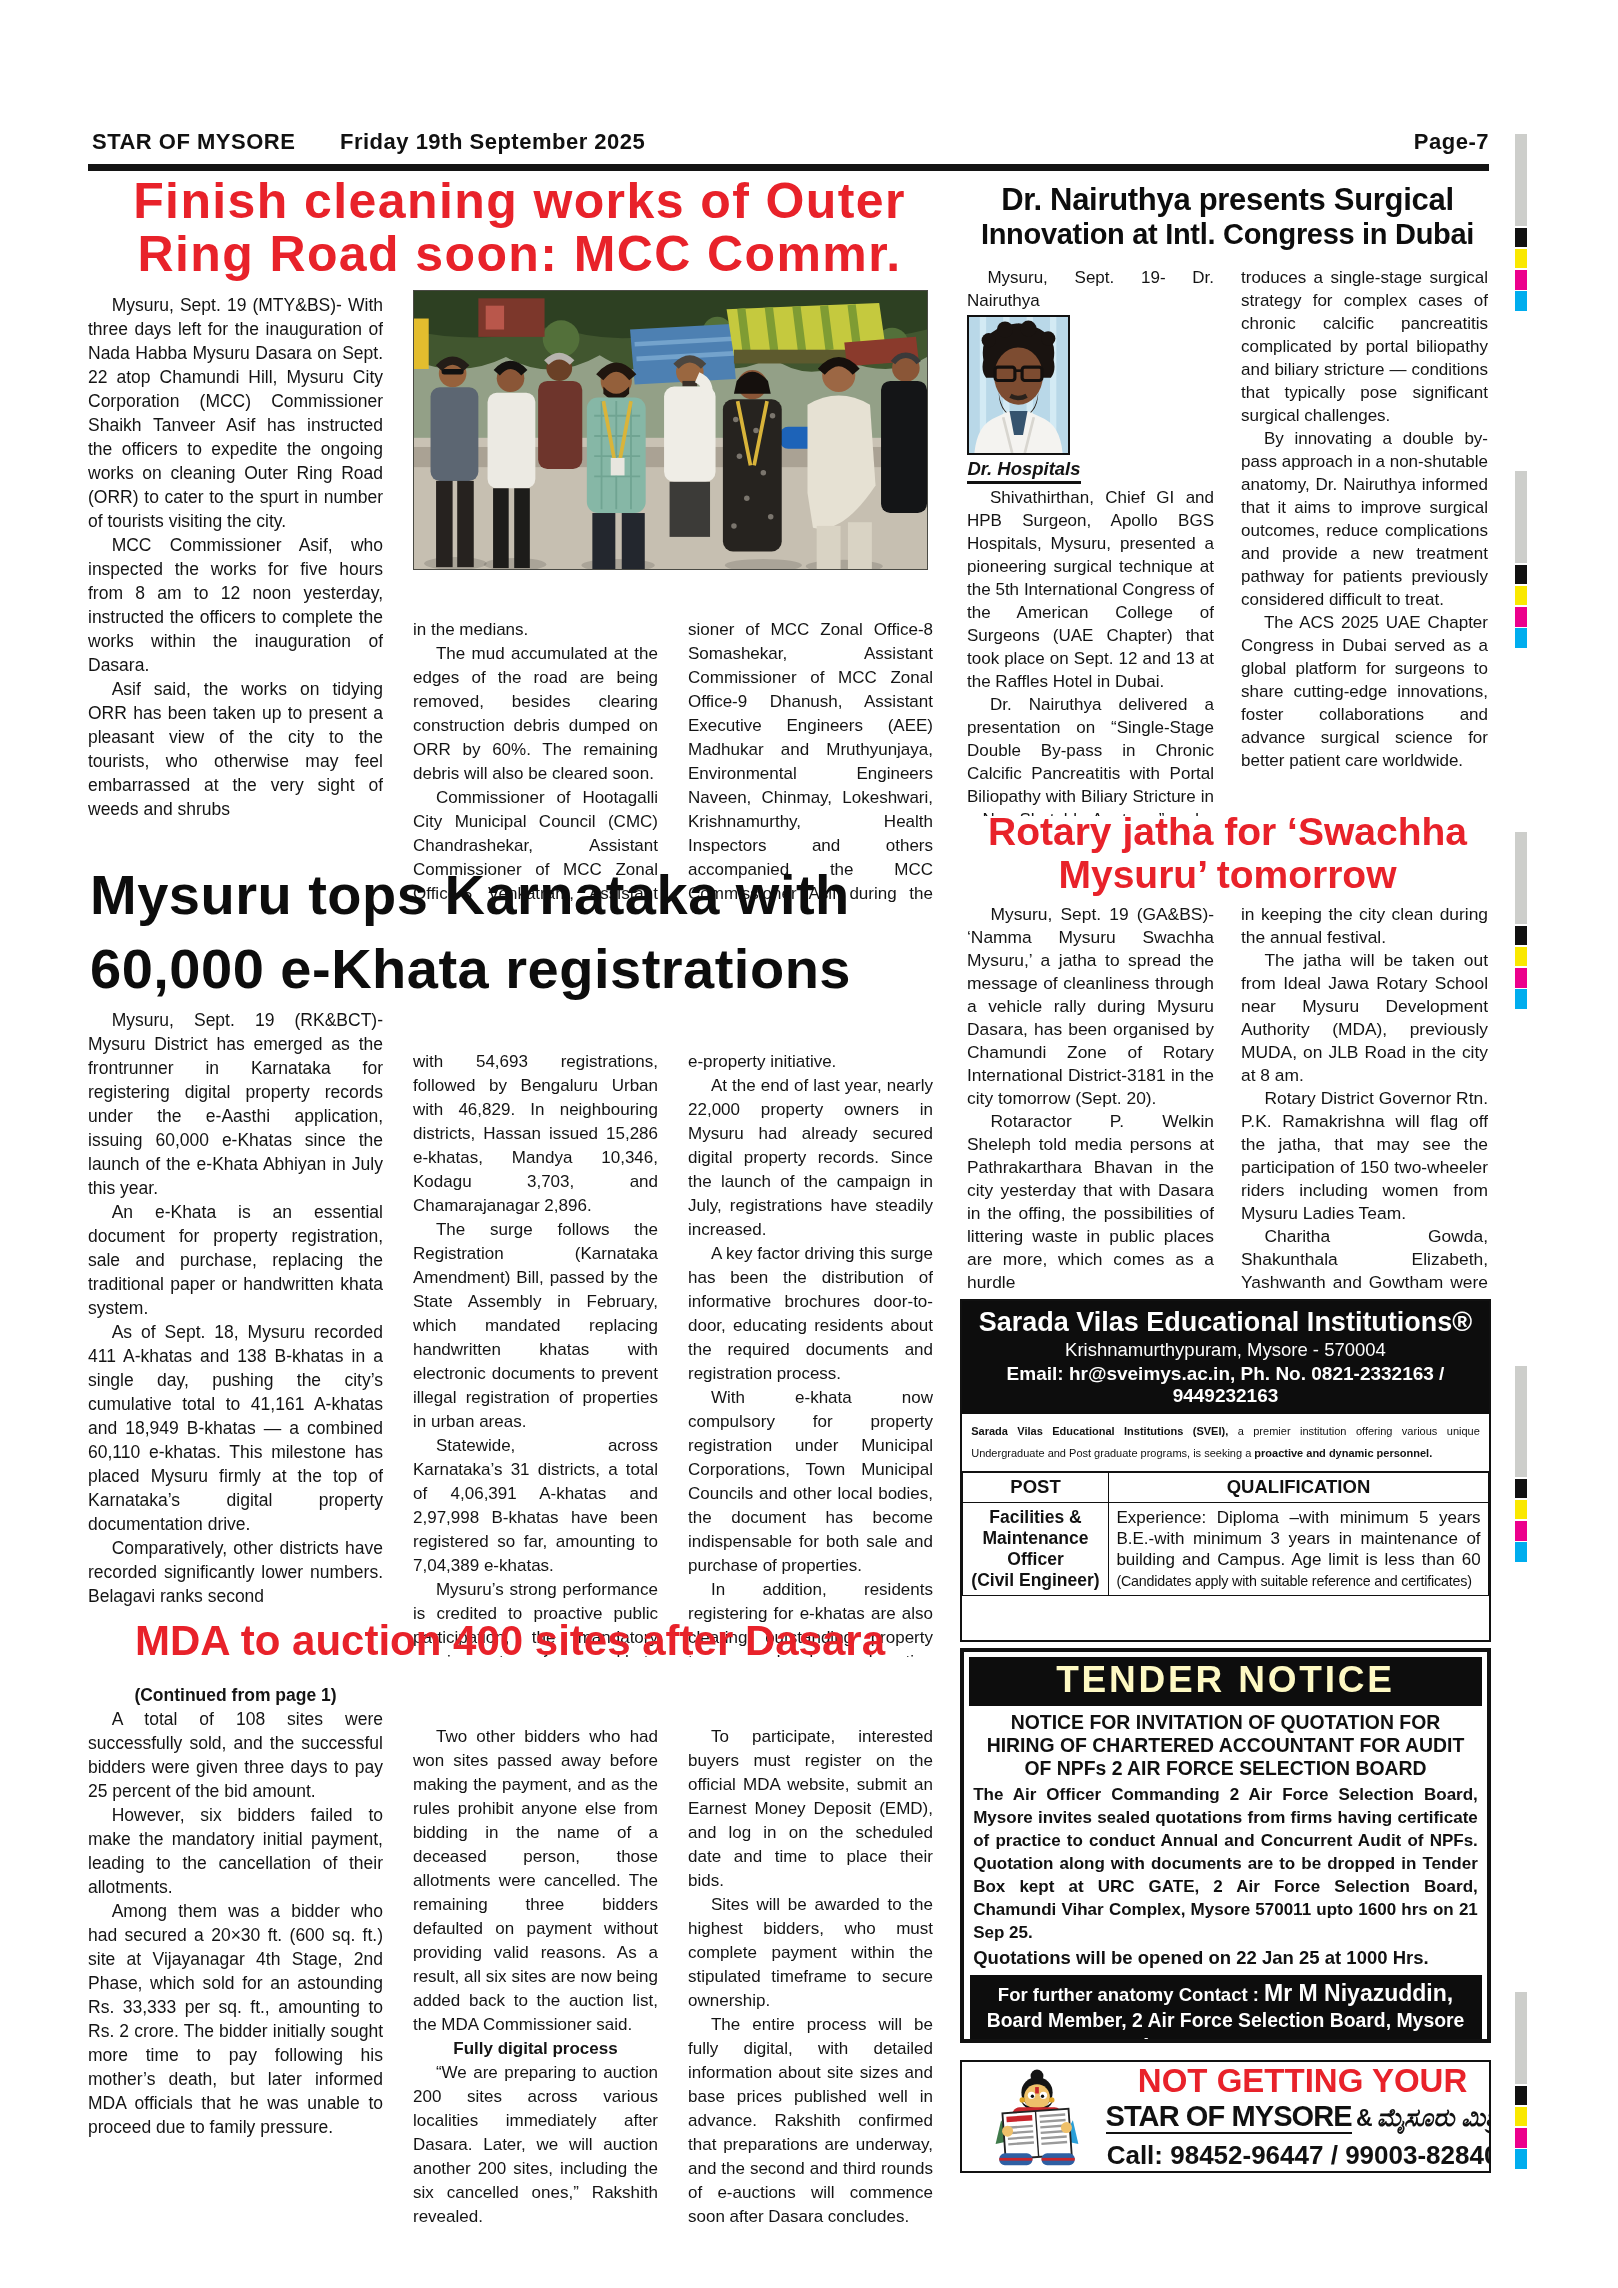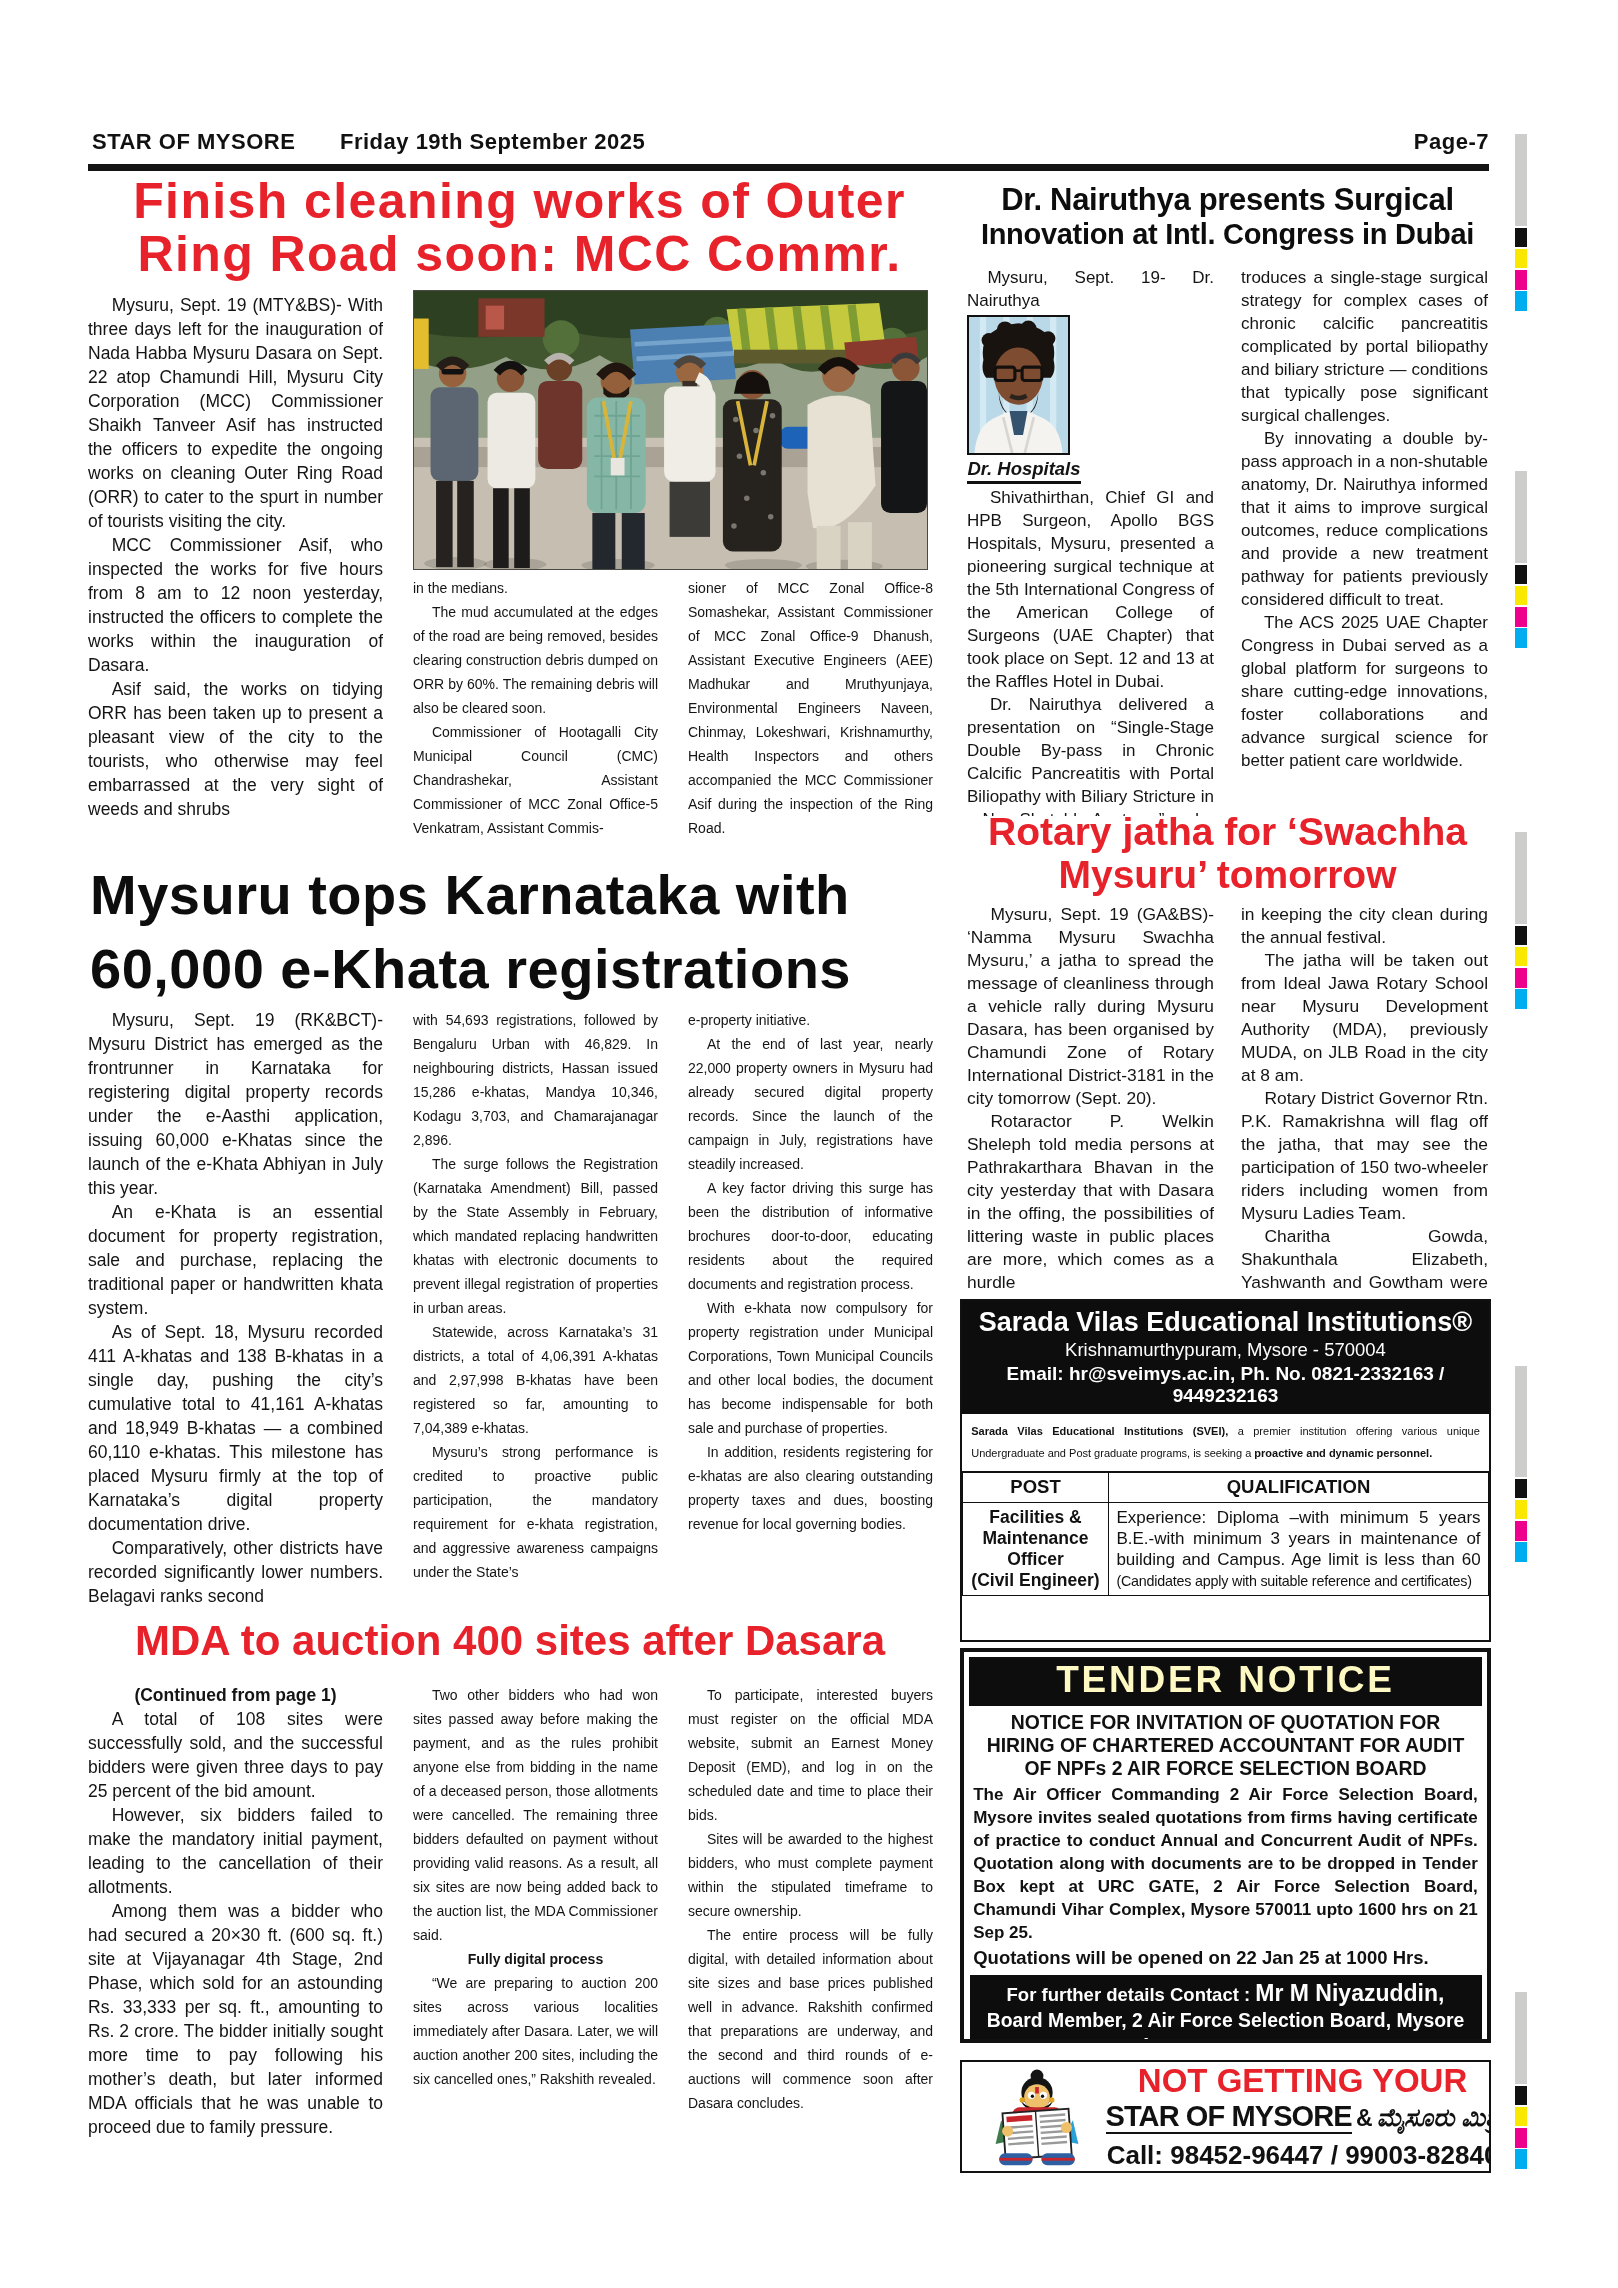--- a/index.html
+++ b/index.html
@@ -16,21 +16,21 @@
 
   
   .hl-red { color:#e8222a; font-weight:bold; text-align:center; }
   .hl-blk { color:#0d0d0d; font-weight:bold; }
 
   
   .col { text-align:justify; overflow:hidden; color:#141414; }
   .col p { text-indent:1.35em; }
   .col.cont > p:first-child, .col.cont div > p:first-child { text-indent:0; }
   .f-wide   { font-size:17.5px;   line-height:24px; }
-  .f-narrow { font-size:14px; line-height:24px; }
+  .f-narrow { font-size:17px; line-height:24px;margin-top:42px; }
   .f-right  { font-size:17px; line-height:23px; }
   .f-rot    { font-size:17.4px; line-height:23px; }
   p.center-bold { text-indent:0 !important; text-align:center; font-weight:bold; }
 
   
   .photo-frame { border:0.9px solid #4a4a44; overflow:hidden; background:#c9c2b4; }
 
   
   .dr-float { float:left; width:114px; margin:2.8px 8.3px 1.8px 0; border-bottom:3.7px solid #111; padding-bottom:1.8px; }
   .dr-img { border:2.8px solid #111; display:block; }
@@ -340,21 +340,21 @@
 </div>
 
 <div class="abs tn-ad" style="left:960px;top:1648px;width:531px;height:395px;">
   <div class="tn-band">TENDER NOTICE</div>
   <div class="tn-sub">NOTICE FOR INVITATION OF QUOTATION FOR
 HIRING OF CHARTERED ACCOUNTANT FOR AUDIT
 OF NPFs 2 AIR FORCE SELECTION BOARD</div>
   <div class="tn-body">The Air Officer Commanding 2 Air Force Selection Board, Mysore invites sealed quotations from firms having certificate of practice to conduct Annual and Concurrent Audit of NPFs. Quotation along with documents are to be dropped in Tender Box kept at URC GATE, 2 Air Force Selection Board, Chamundi Vihar Complex, Mysore 570011 upto 1600 hrs on 21 Sep 25.</div>
   <div class="tn-open">Quotations will be opened on 22 Jan 25 at 1000 Hrs.</div>
   <div class="tn-foot">
-    <div class="tn-c1"><span>For further details Contact : </span><span class="tn-name">Mr M Niyazuddin,</span></div>
+    <div class="tn-c1"><span>For further anatomy Contact : </span><span class="tn-name">Mr M Niyazuddin,</span></div>
     <div class="tn-c2">Board Member, 2 Air Force Selection Board, Mysore</div>
     <div class="tn-c3">Mob No. 87556 95786</div>
   </div>
 </div>
 
 <div class="abs nc-ad" style="left:960px;top:2060px;width:531px;height:113px;">
   <svg viewBox="0 0 150 112" width="138" height="103" style="flex:none;margin-left:5.5px;">
     <circle cx="75" cy="12" r="7" fill="#141414"></circle>
       <rect x="68" y="16" width="14" height="4" fill="#c8242b"></rect>
     <circle cx="75" cy="30" r="17" fill="#141414"></circle>

